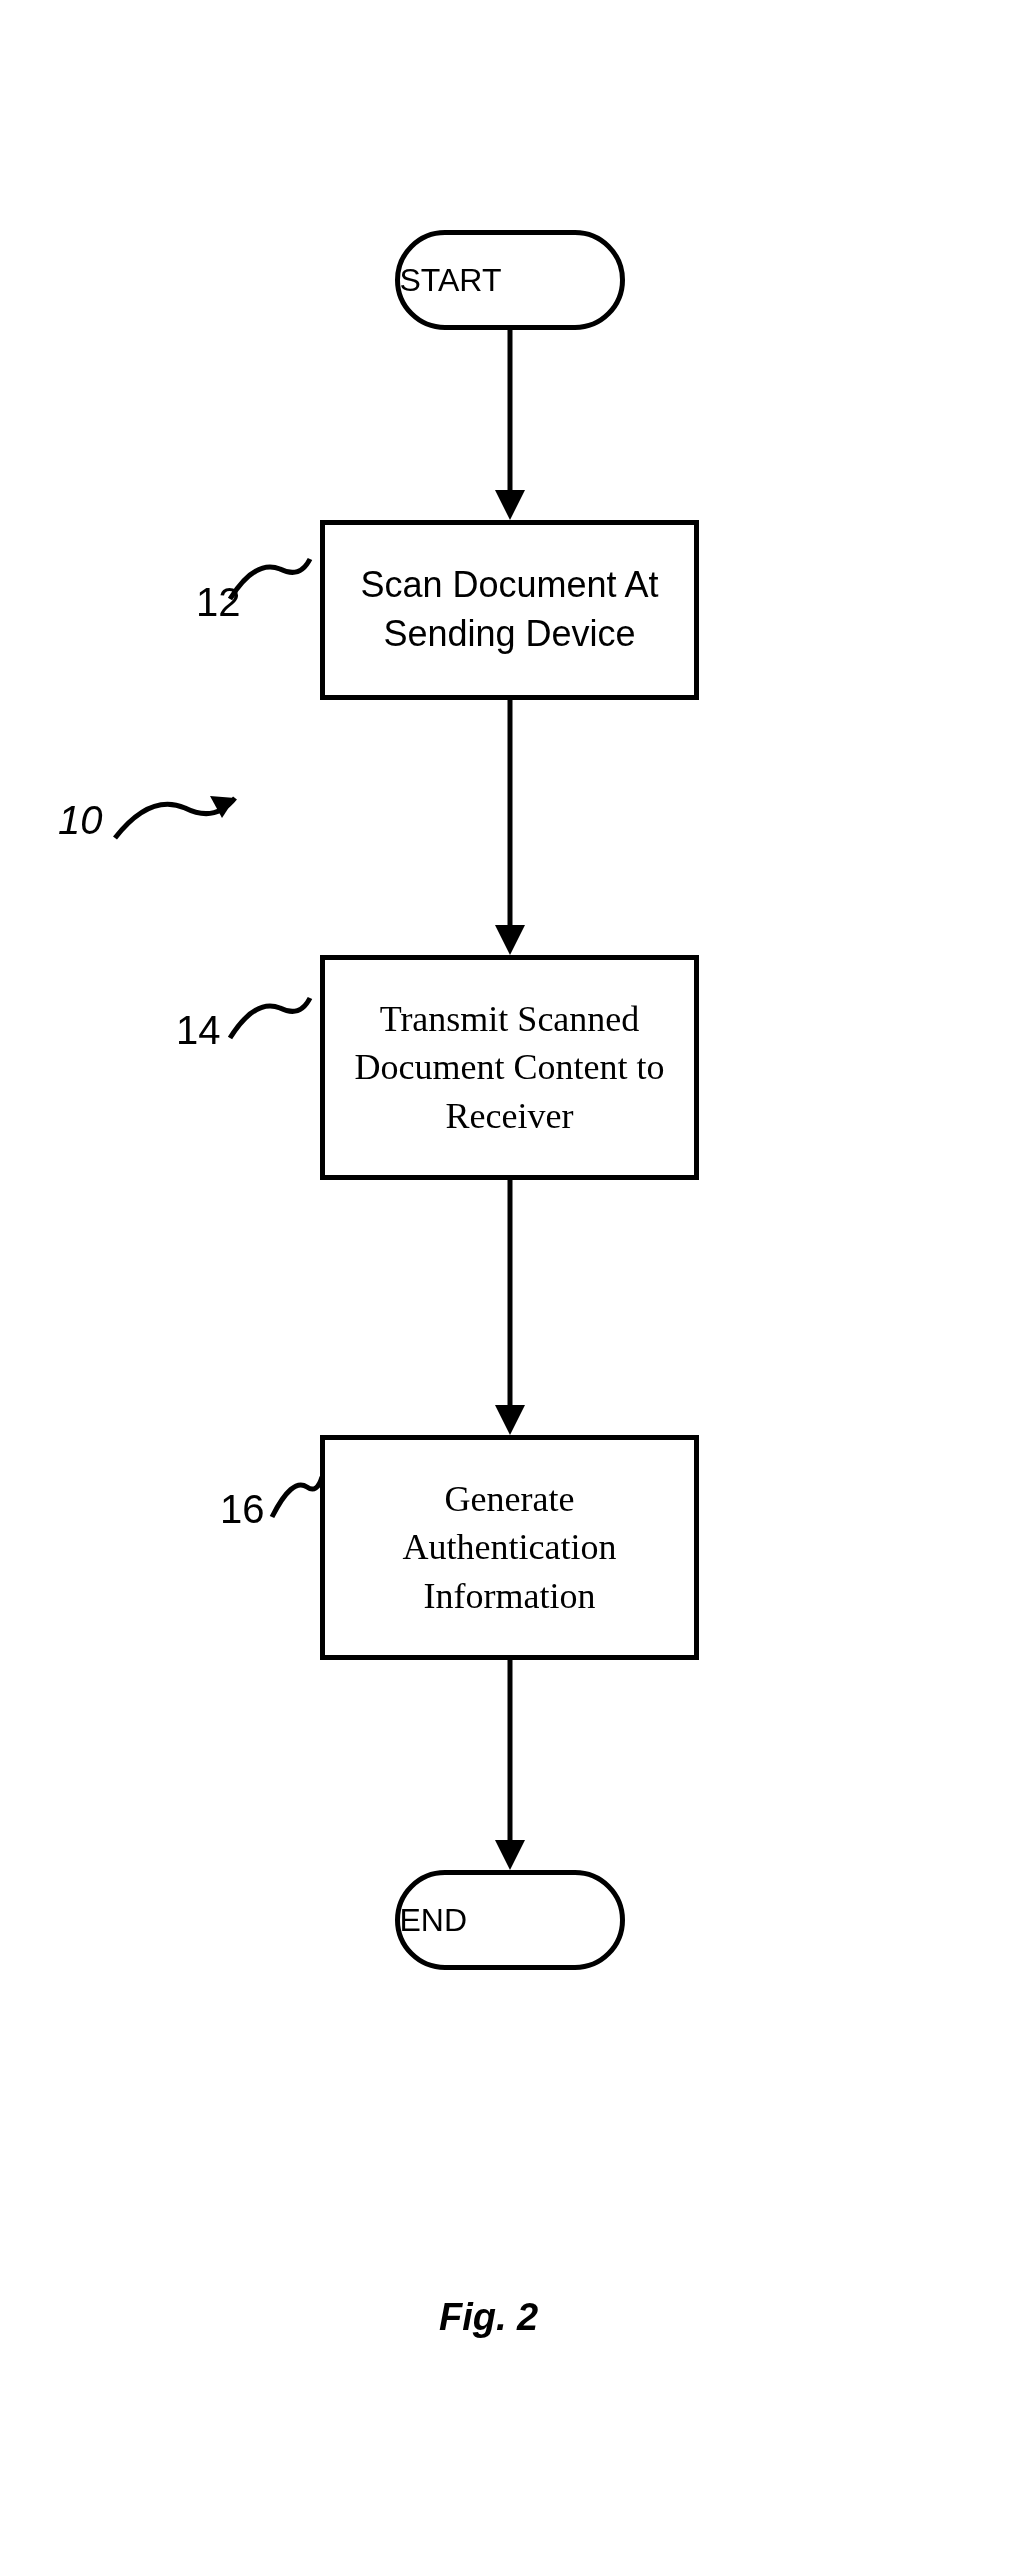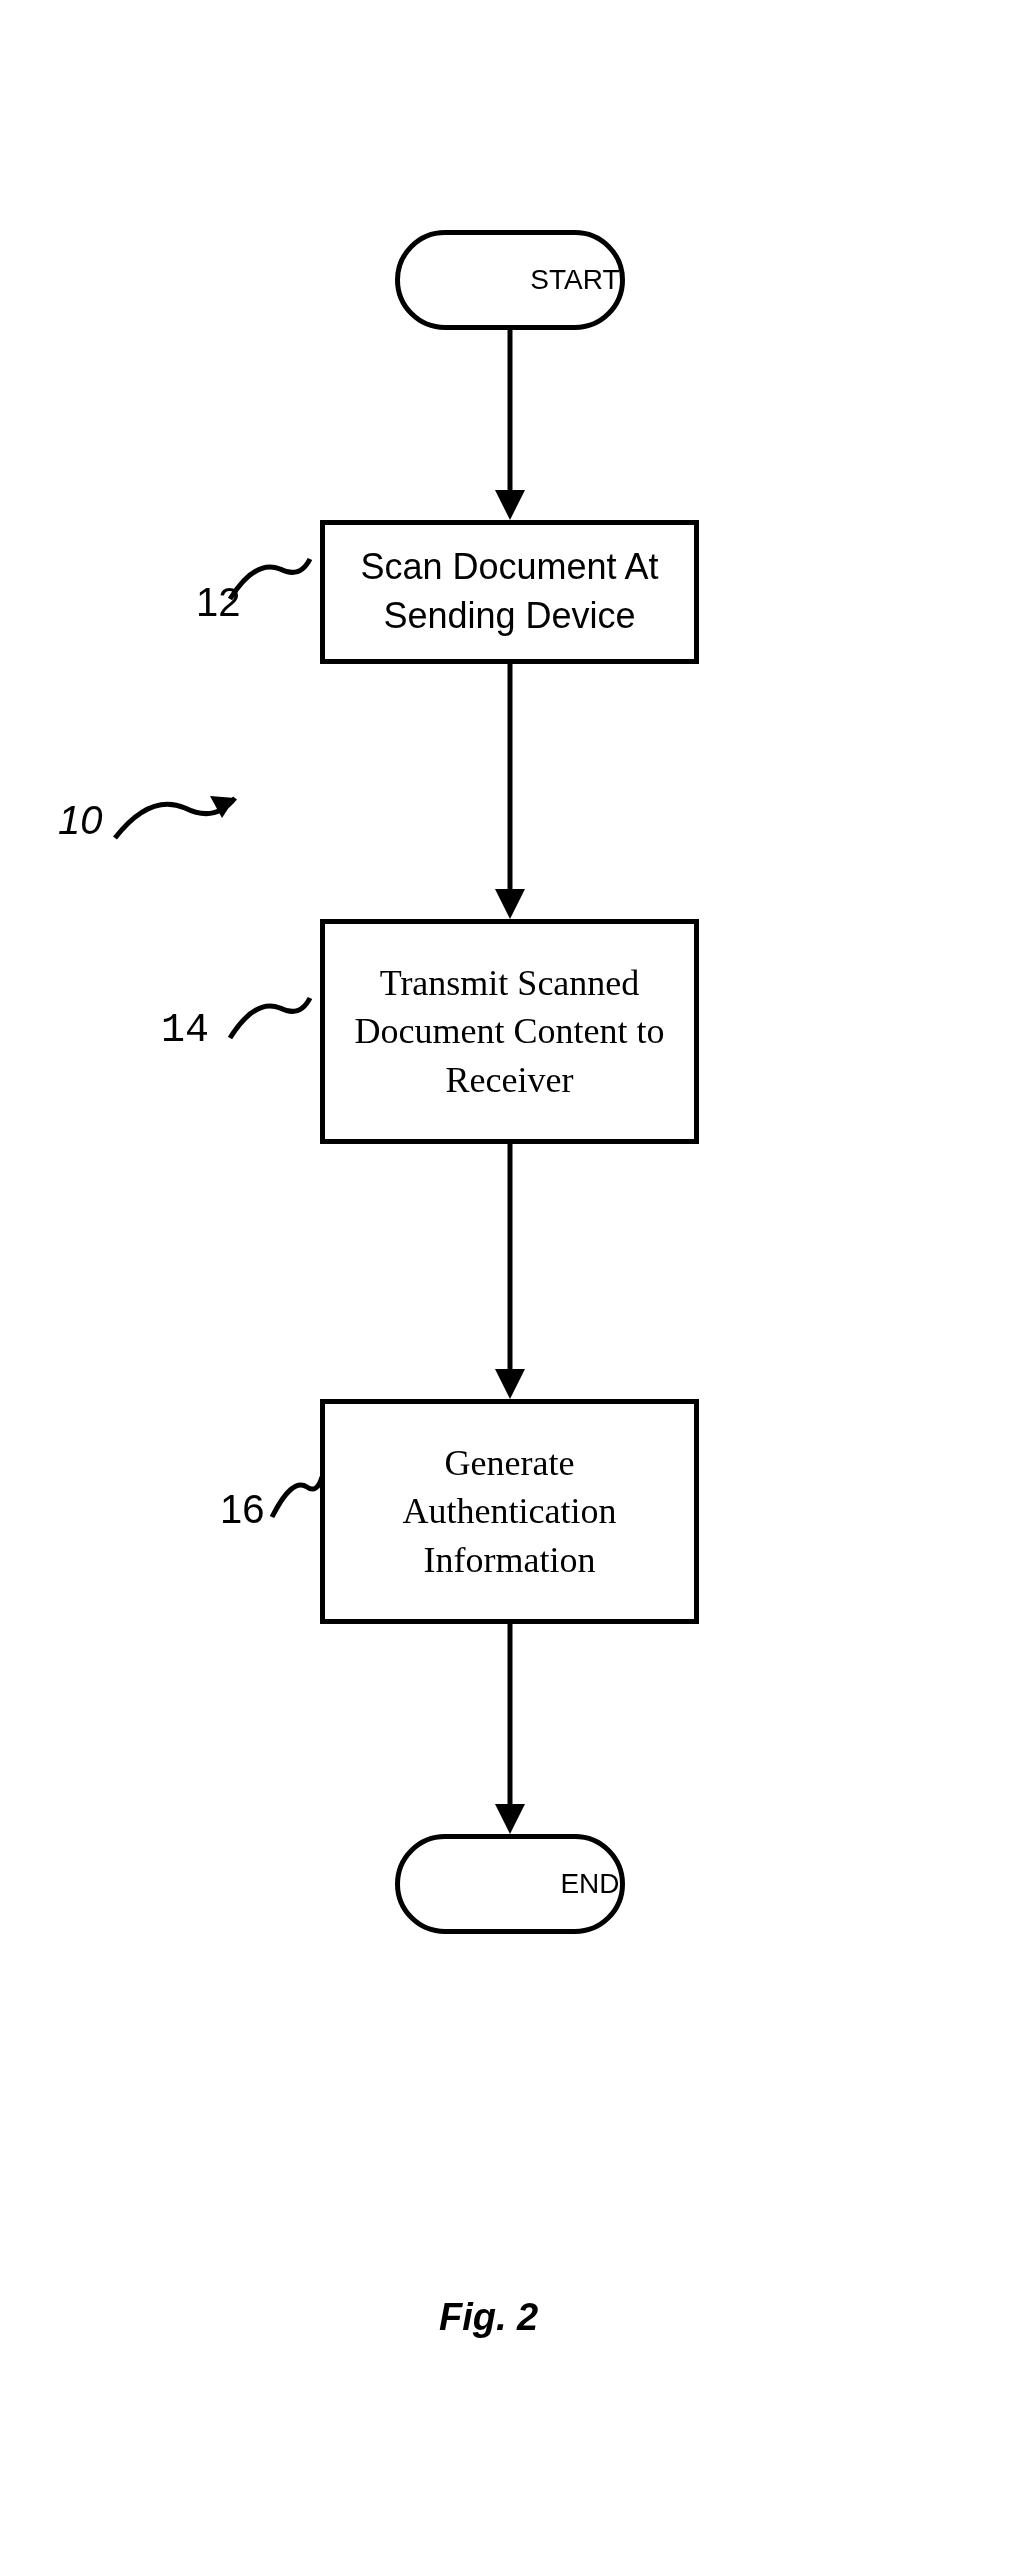--- a/index.html
+++ b/index.html
@@ -20,29 +20,29 @@
       top: 230px;
       width: 619px;
     }
     .terminator {
       width: 230px;
       height: 100px;
       border: 5px solid black;
       border-radius: 50px;
       display: flex;
       align-items: center;
-      justify-content: flex-end;
-      font-size: 28px;
+      justify-content: flex-start;
+      font-size: 32px;
       font-weight: normal;
       margin: 0 auto;
       background: white;
     }
     .process {
       width: 379px;
-      height: 144px;
+      height: 180px;
       border: 5px solid black;
       display: flex;
       align-items: center;
       justify-content: center;
       text-align: center;
       font-size: 36px;
       line-height: 1.35;
       margin: 0 auto;
       background: white;
       padding: 10px;
@@ -133,21 +133,21 @@
 <svg class="ref-curve" style="left:225px; top:554px;" width="90" height="50" viewBox="0 0 90 50">
   <path d="M 5 45 Q 30 5 55 15 Q 75 25 85 5" stroke="black" stroke-width="5" fill="none"></path>
 </svg>
 
 <div class="ref-label" style="left:58px; top:798px;font-style:italic;">10</div>
 <svg class="ref-curve" style="left:110px; top:788px;" width="130" height="60" viewBox="0 0 130 60">
   <path d="M 5 50 Q 40 5 75 20 Q 105 35 125 10" stroke="black" stroke-width="5" fill="none"></path>
   <polygon points="125,10 100,8 112,30" fill="black"></polygon>
 </svg>
 
-<div class="ref-label" style="left:161px; top:1008px;font-family:Liberation Mono, monospace;">14</div>
+<div class="ref-label" style="left:176px; top:1008px;">14</div>
 <svg class="ref-curve" style="left:225px; top:993px;" width="90" height="50" viewBox="0 0 90 50">
   <path d="M 5 45 Q 30 5 55 15 Q 75 25 85 5" stroke="black" stroke-width="5" fill="none"></path>
 </svg>
 
 <div class="ref-label" style="left:220px; top:1487px;">16</div>
 <svg class="ref-curve" style="left:267px; top:1472px;" width="60" height="50" viewBox="0 0 60 50">
   <path d="M 5 45 Q 25 5 40 15 Q 50 22 55 5" stroke="black" stroke-width="5" fill="none"></path>
 </svg>
 
 <div class="figure-label" style="left:439px; top:2296px;">Fig. 2</div>

